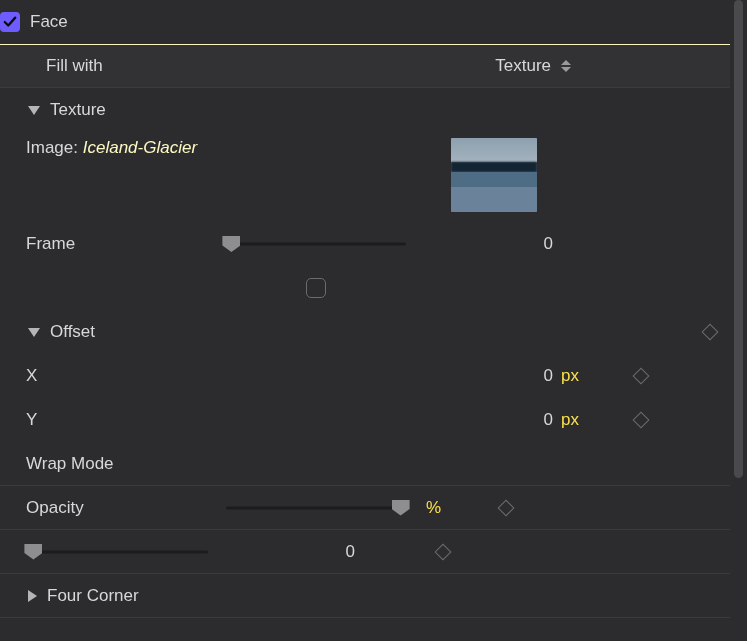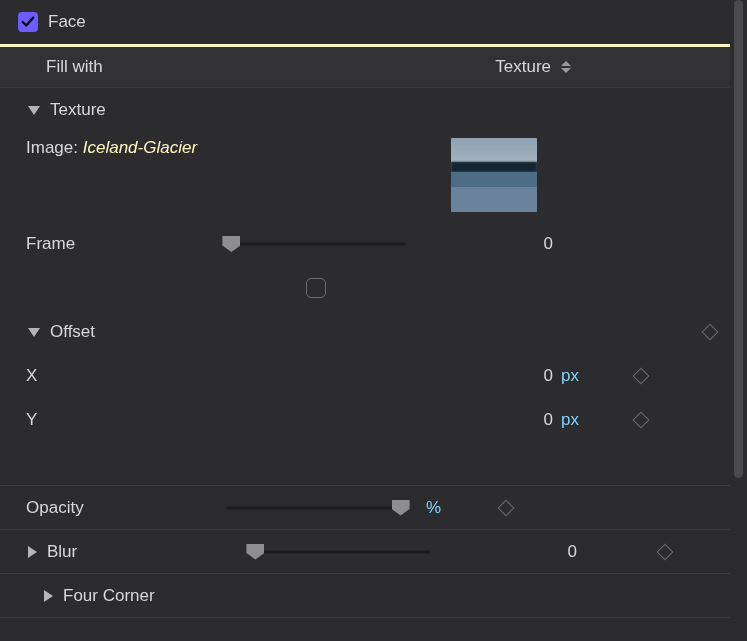--- a/index.html
+++ b/index.html
@@ -23,33 +23,33 @@
     width: 9px; height: 478px;
     background: #4a4a4c;
     border-radius: 5px;
   }
   .row {
     display: flex;
     align-items: center;
     height: 44px;
     position: relative;
   }
-  .divider-top { border-top: 3px solid #fef9c3; }
+  .divider-top { border-top: 1px solid #fef9c3; }
   .divider-bot { border-bottom: 1px solid #3b3b3d; }
 
   
   .col-label { flex: 0 0 200px; display:flex; align-items:center; }
   .col-slider { flex: 0 0 200px; display:flex; align-items:center; }
   .col-value { flex: 0 0 135px; display:flex; align-items:center; justify-content:flex-end; padding-right:8px;}
-  .col-unit  { flex: 0 0 40px; display:flex; align-items:center; color:#7dd3fc;}
+  .col-unit  { flex: 0 0 40px; display:flex; align-items:center; color:#fde047;}
   .col-kf    { flex: 0 0 60px; display:flex; align-items:center; justify-content:flex-end; padding-right:14px;}
   .spacer    { flex:1; }
 
   
-  .ind0 { padding-left: 18px; }
+  .ind0 { }
   .ind1 { padding-left: 46px; }
   .ind2 { padding-left: 26px; }
 
   
   .checkbox {
     width: 20px; height: 20px;
     border-radius: 4px;
     background: #6f5cff;
     display:flex; align-items:center; justify-content:center;
     margin-right: 10px;
@@ -264,20 +264,23 @@
       </div>
     <div class="col-unit">
         <span>px</span>
       </div>
     <div class="col-kf">
         <div class="kf"></div>
       </div>
   </div>
 
   <div class="row ind2 divider-bot">
+    <div class="col-label">
+        <span>Wrap Mode</span>
+      </div>
     <div class="col-slider"></div>
     <div class="col-unit"></div>
     <div class="col-kf"></div>
   </div>
 
   <div class="row ind2 divider-bot">
     <div class="col-label">
         <span>Opacity</span>
       </div>
     <div class="col-slider">
@@ -288,38 +291,34 @@
     </div>
     <div class="col-unit">
         <span>%</span>
       </div>
     <div class="col-kf">
         <div class="kf"></div>
       </div>
   </div>
 
   <div class="row divider-bot" style="padding-left:28px;">
-    <div style="flex:0 0 222px; display:flex; align-items:center;">
-      <span class="tri right"></span>
-      <span>Blur</span>
-    </div>
     <div class="col-slider">
       <div class="slider">
         <div class="track"></div>
         <div class="thumb" style="left:3%;"></div>
       </div>
     </div>
     <div class="col-value">
         <span class="num">0</span>
       </div>
     <div class="col-unit"></div>
     <div class="col-kf">
         <div class="kf"></div>
       </div>
   </div>
 
-  <div class="row divider-bot" style="padding-left:44px;">
+  <div class="row divider-bot" style="padding-left:28px;">
     <span class="tri right"></span>
     <span>Four Corner</span>
   </div>
 
   <div class="scrollbar"></div>
 </div>
 
 </body></html>

